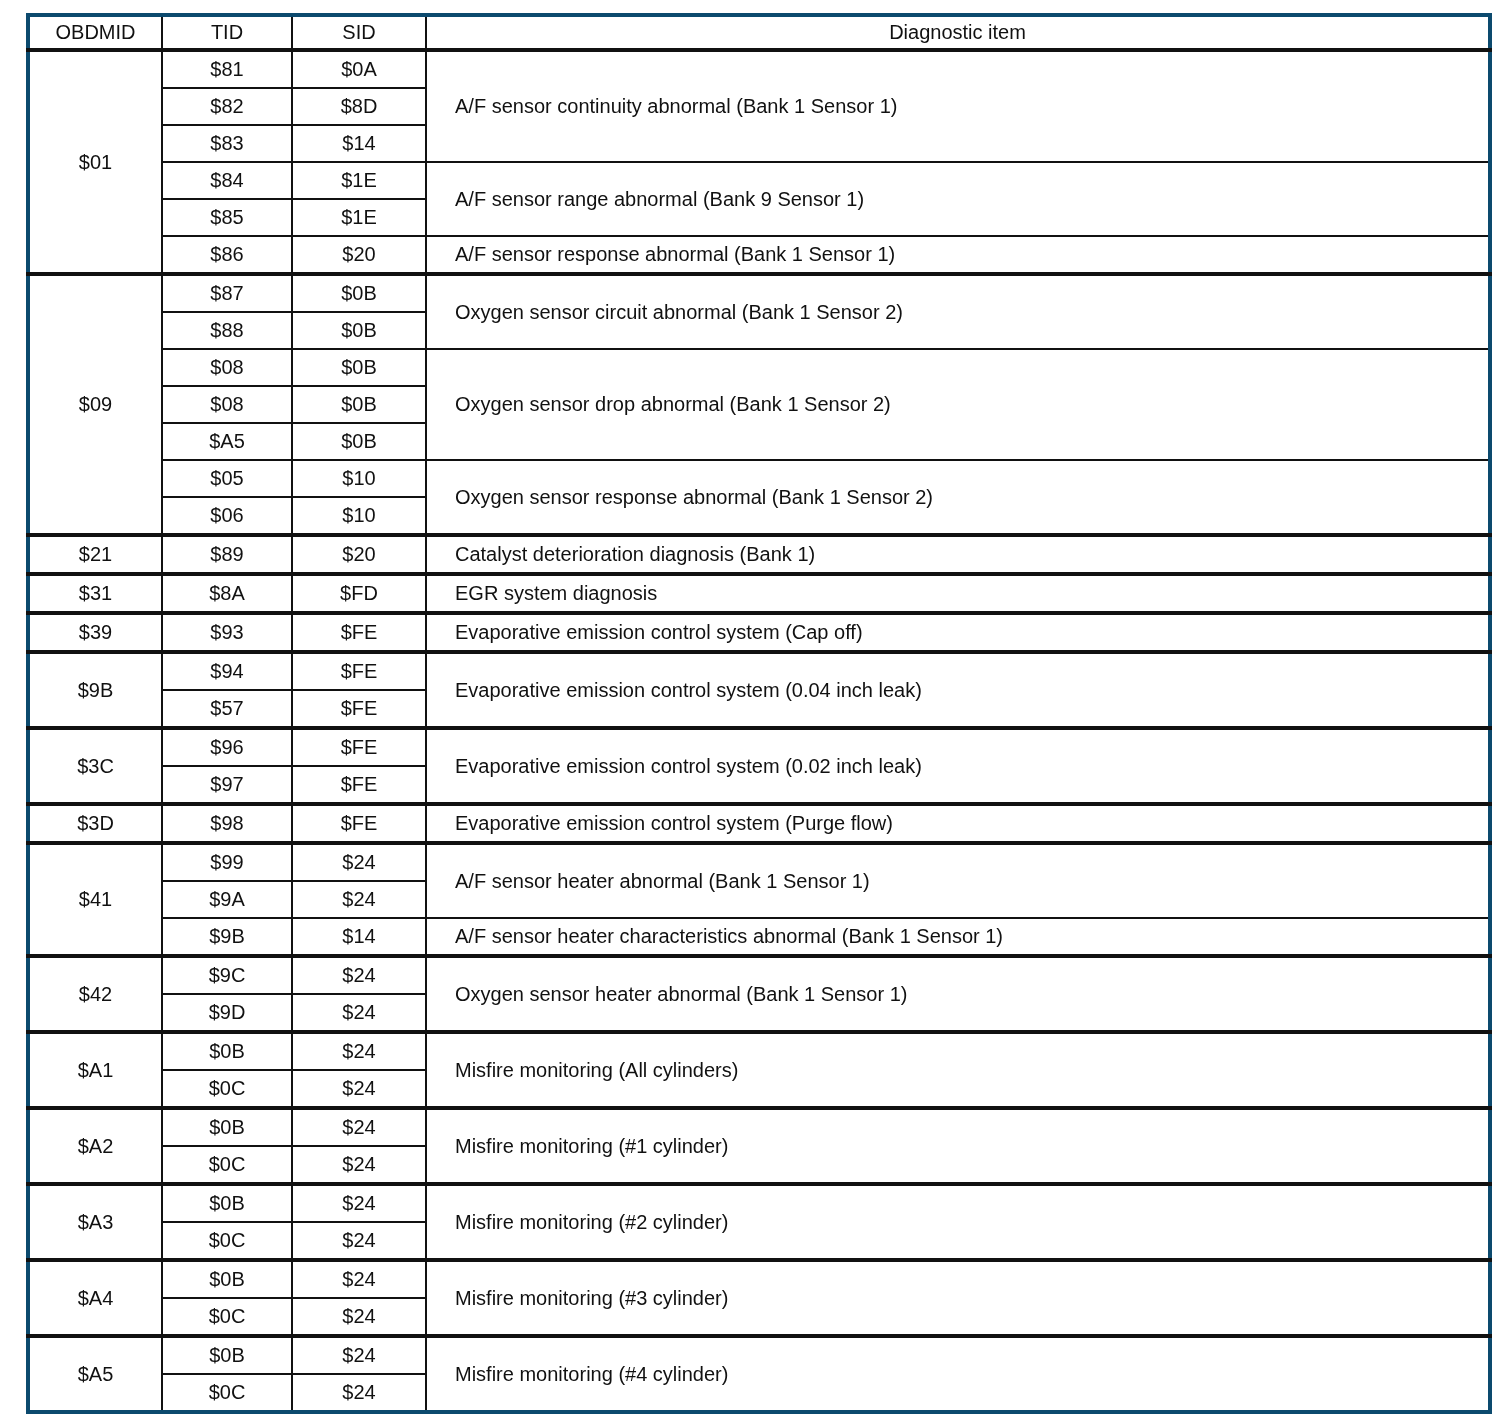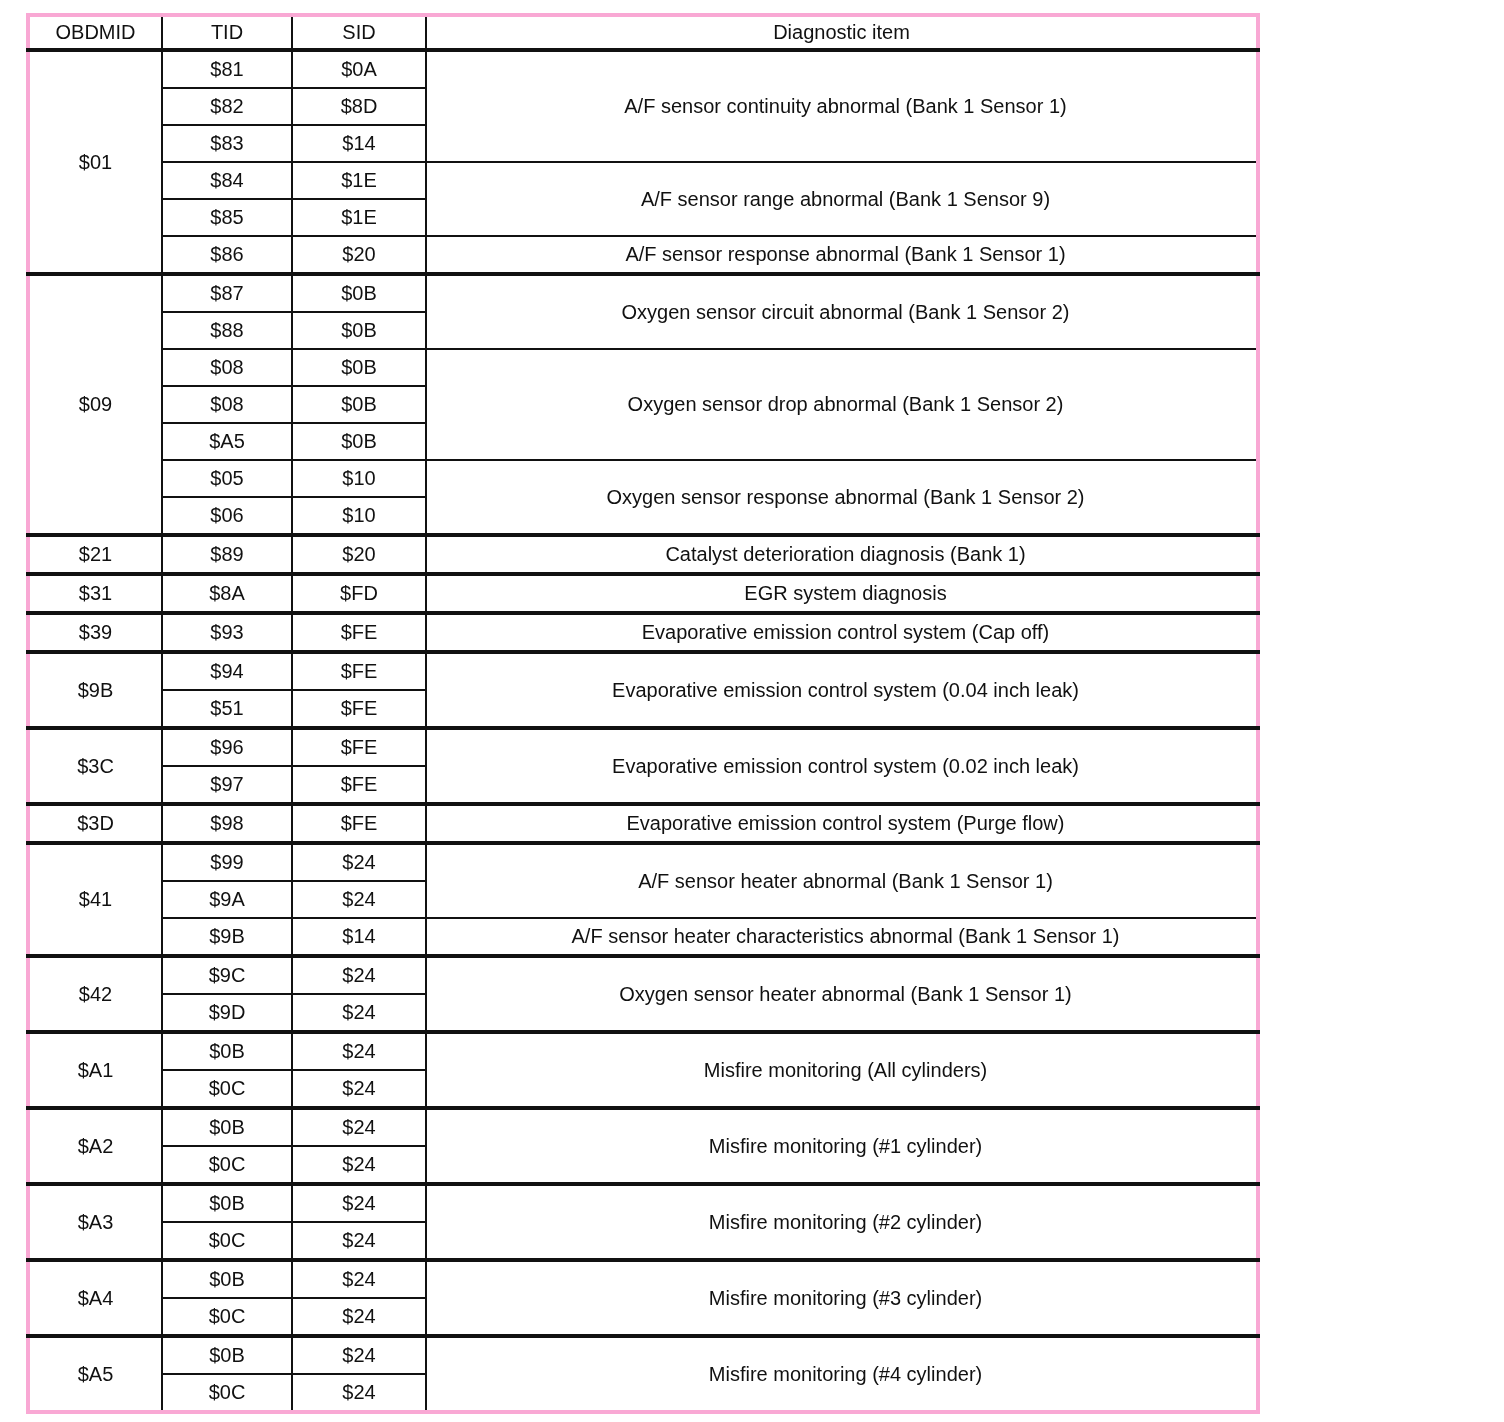--- a/index.html
+++ b/index.html
@@ -12,22 +12,22 @@
   .page {
     width: 1504px;
     height: 1422px;
     box-sizing: border-box;
     padding: 13px 12px 0 26px;
     background: #ffffff;
   }
   table.diag-table {
     border-collapse: collapse;
     table-layout: fixed;
-    width: 1234px;
-    border: 4px solid #f9a8d4;
+    width: 1466px;
+    border: 4px solid #0c4a6e;
   }
   .diag-table th,
   .diag-table td {
     border: 2px solid #111111;
     font-size: 20px;
     line-height: 1.15;
     padding: 0;
     text-align: center;
     vertical-align: middle;
     font-weight: normal;
@@ -38,22 +38,22 @@
     border-bottom: 3px solid #111111;
   }
   .diag-table tbody td {
     height: 35px;
   }
   .diag-table tbody tr.group-start > td {
     border-top: 4px solid #111111;
     margin-top: 48px;
   }
   .diag-table td.diag {
-    text-align: center;
-    padding-left: 16px;
+    text-align: left;
+    padding-left: 28px;
     padding-right: 8px;
   }
   col.c-obdmid { width: 134px; }
   col.c-tid    { width: 130px; }
   col.c-sid    { width: 134px; }
 </style>
 </head>
 <body>
 
 <div class="page">
@@ -83,21 +83,21 @@
           <td>$82</td>
           <td>$8D</td>
         </tr>
         <tr>
           <td>$83</td>
           <td>$14</td>
         </tr>
         <tr>
           <td>$84</td>
           <td>$1E</td>
-          <td rowspan="2" class="diag">A/F sensor range abnormal (Bank 1 Sensor 9)</td>
+          <td rowspan="2" class="diag">A/F sensor range abnormal (Bank 9 Sensor 1)</td>
         </tr>
         <tr>
           <td>$85</td>
           <td>$1E</td>
         </tr>
         <tr>
           <td>$86</td>
           <td>$20</td>
           <td rowspan="1" class="diag">A/F sensor response abnormal (Bank 1 Sensor 1)</td>
         </tr>
@@ -151,21 +151,21 @@
           <td>$FE</td>
           <td rowspan="1" class="diag">Evaporative emission control system (Cap off)</td>
         </tr>
         <tr class="group-start">
           <td rowspan="2">$9B</td>
           <td>$94</td>
           <td>$FE</td>
           <td rowspan="2" class="diag">Evaporative emission control system (0.04 inch leak)</td>
         </tr>
         <tr>
-          <td>$51</td>
+          <td>$57</td>
           <td>$FE</td>
         </tr>
         <tr class="group-start">
           <td rowspan="2">$3C</td>
           <td>$96</td>
           <td>$FE</td>
           <td rowspan="2" class="diag">Evaporative emission control system (0.02 inch leak)</td>
         </tr>
         <tr>
           <td>$97</td>

